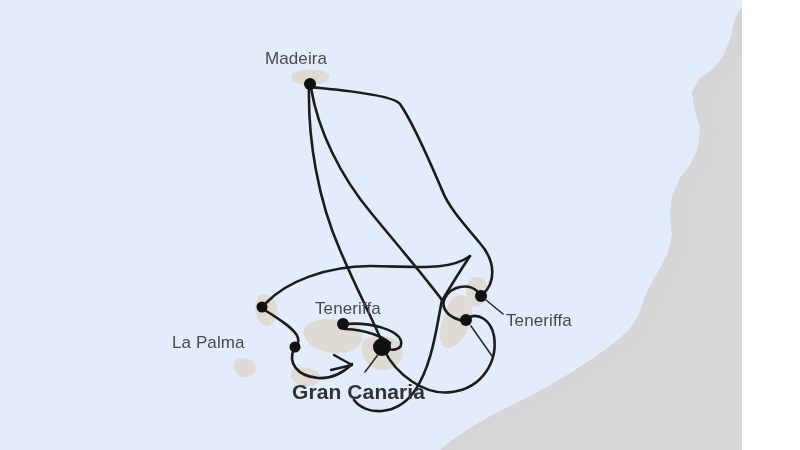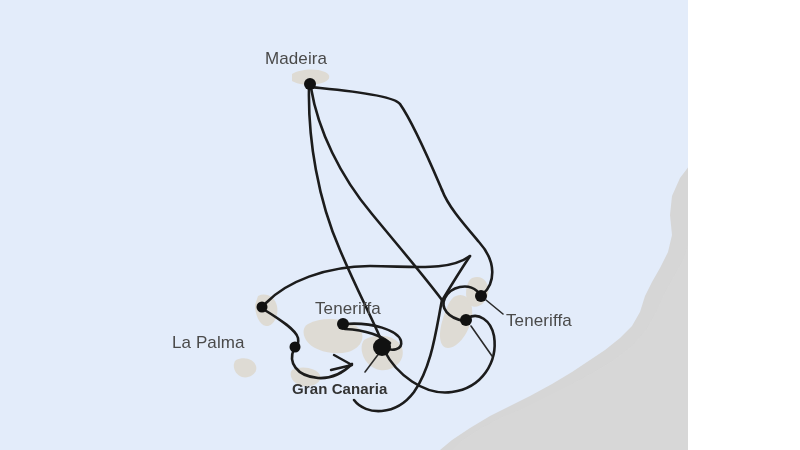--- a/index.html
+++ b/index.html
@@ -3,21 +3,21 @@
 <meta charset="utf-8">
 <title>Cruise Route Map</title>
 <style>
   html, body {
     margin: 0;
     padding: 0;
     background: #ffffff;
   }
   #map-root {
     position: relative;
-    width: 688px;
+    width: 742px;
     height: 450px;
     overflow: hidden;
     font-family: "Liberation Sans", sans-serif;
     background: #84cc16;
   }
   #map-svg {
     position: absolute;
     top: 0;
     left: 0;
     width: 800px;
@@ -29,21 +29,21 @@
     font-family: "Liberation Sans", sans-serif;
     font-size: 17px;
     color: #4a4a4a;
     white-space: nowrap;
     letter-spacing: 0.1px;
     line-height: 1;
   }
   .port-label.home {
     font-weight: bold;
     color: #333333;
-    font-size: 15px;
+    font-size: 21px;
   }
 </style>
 </head>
 <body>
 
 <div id="map-root">
 
   <svg id="map-svg" viewBox="0 0 800 450">
     <defs>
       <clipPath id="frame">

